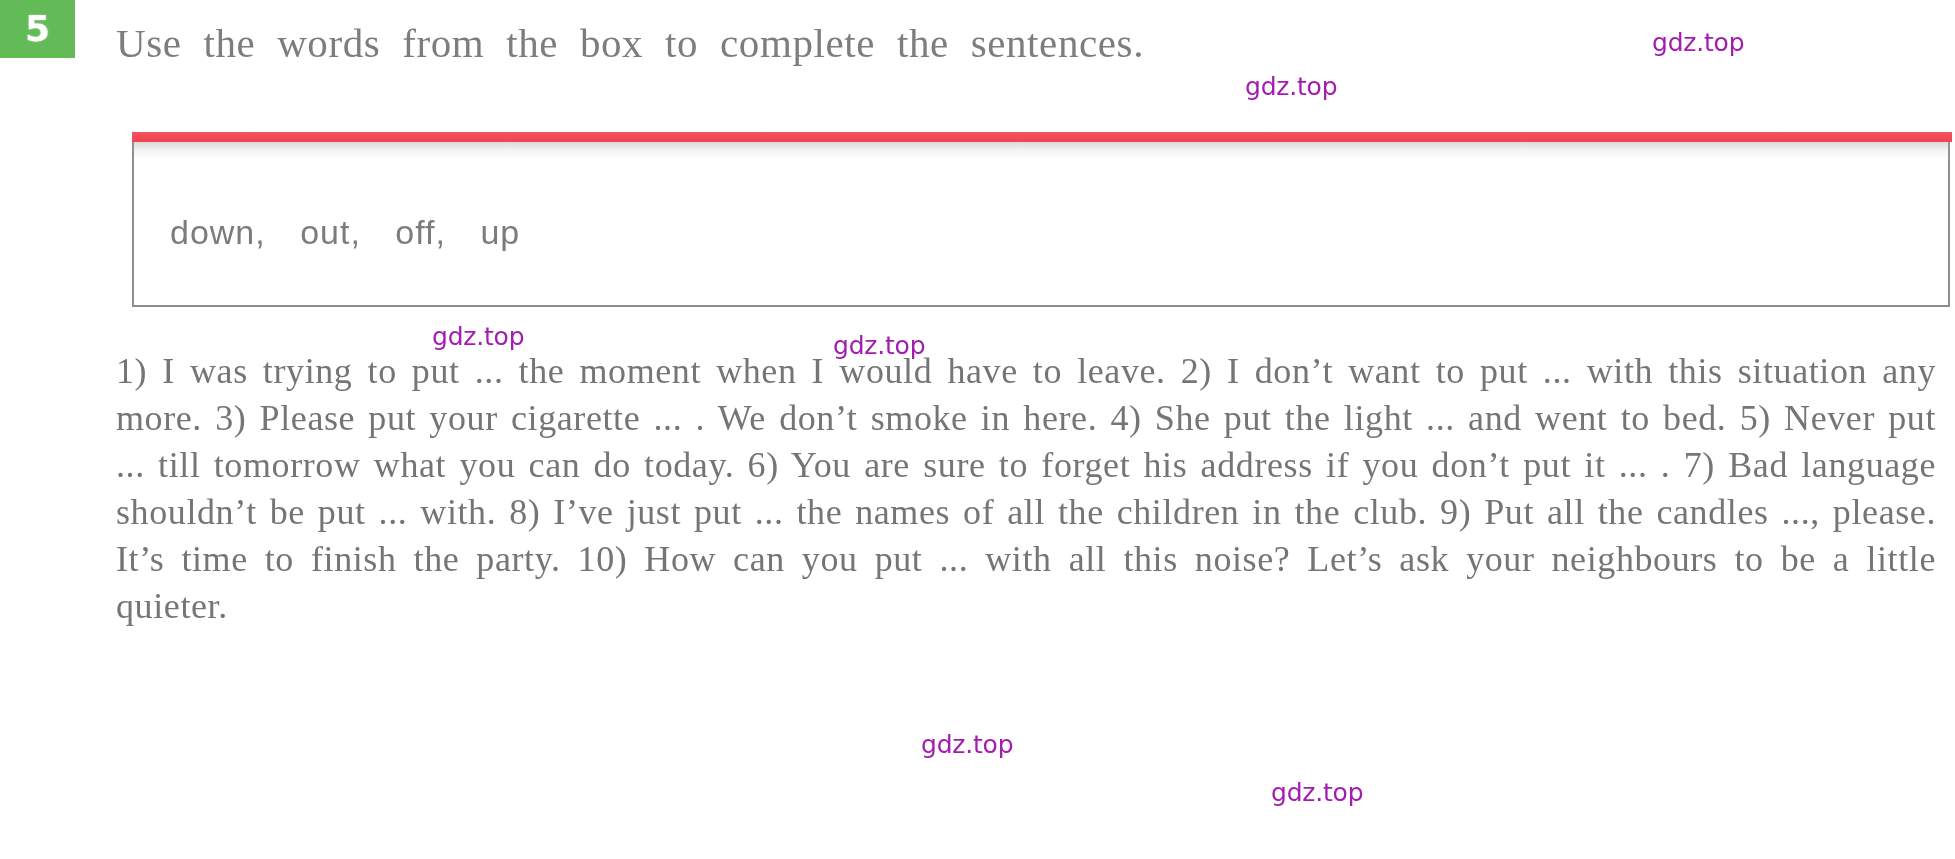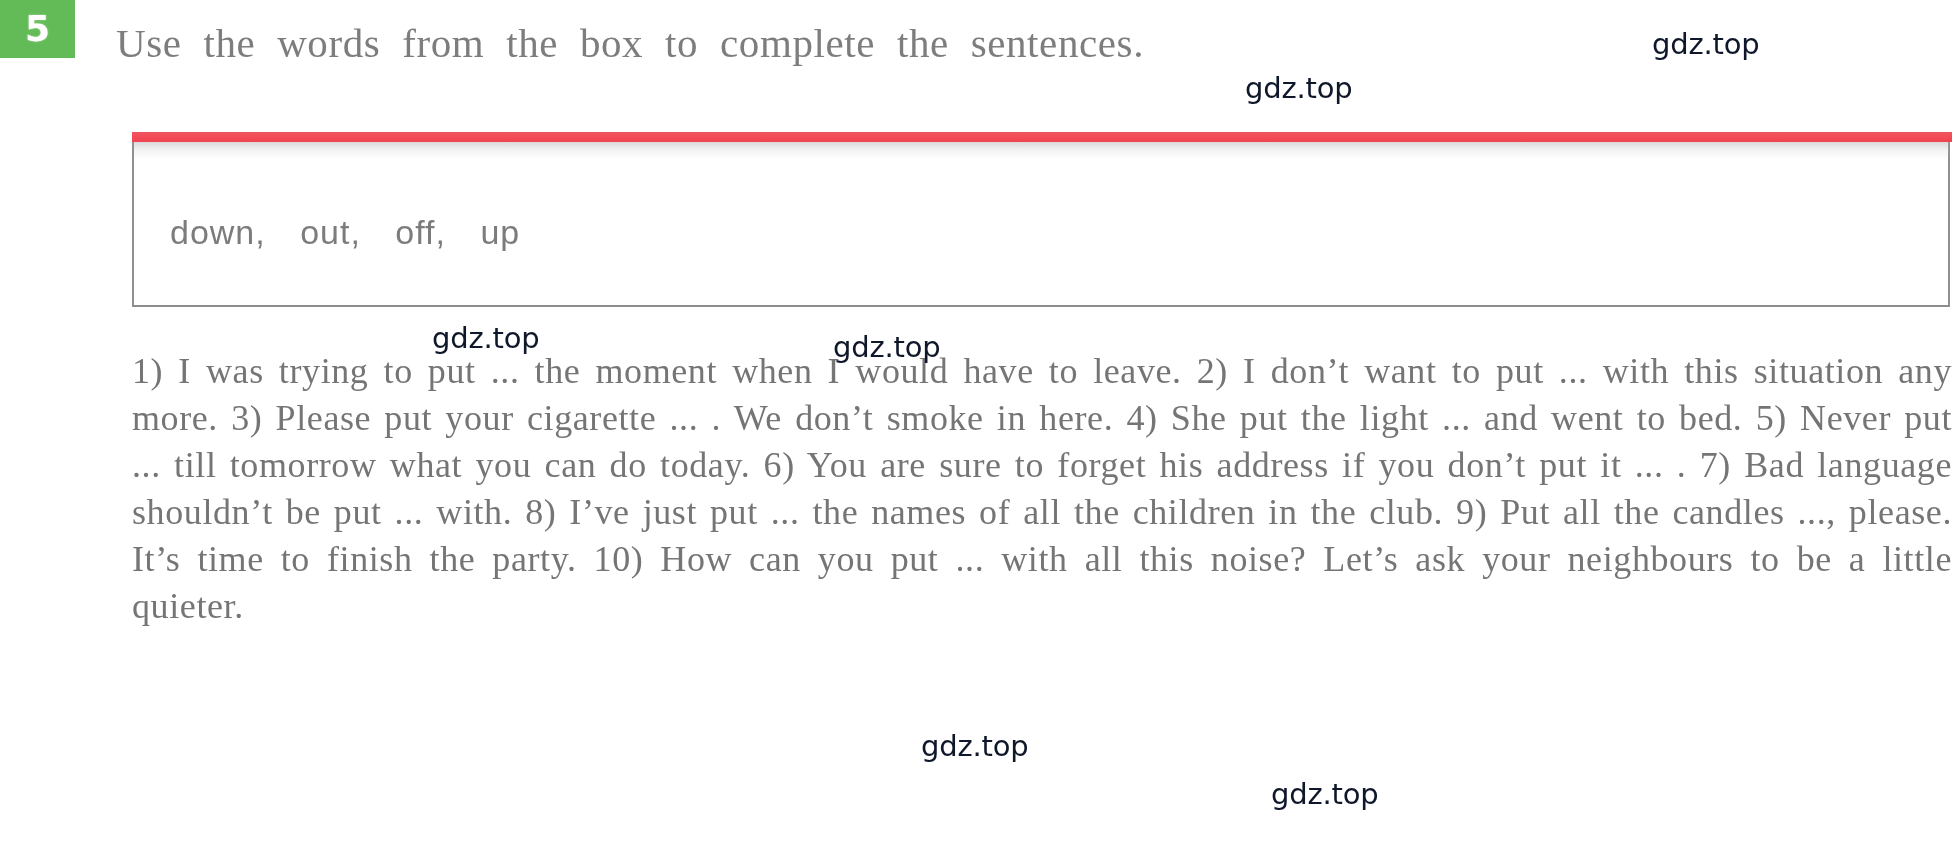--- a/index.html
+++ b/index.html
@@ -100,41 +100,41 @@
     font-family: Liberation Sans, sans-serif;
     font-size: 34px;
     letter-spacing: 1px;
     word-spacing: 24px;
     white-space: nowrap;
   }
 
   
   .body-text {
     position: absolute;
-    left: 132px;
+    left: 116px;
     top: 348px;
     width: 1820px;
     color: #757575;
     font-family: "Liberation Serif", "DejaVu Serif", serif;
     font-size: 36px;
     line-height: 47px;
     text-align: justify;
     text-align-last: left;
     letter-spacing: 0.6px;
     word-spacing: 3px;
     -webkit-hyphens: manual;
     hyphens: manual;
   }
 
   
   .watermark {
     position: absolute;
-    color: #0f172a;
+    color: #a21caf;
     font-family: "DejaVu Sans", sans-serif;
-    font-size: 29px;
+    font-size: 25px;
     font-weight: 400;
     line-height: 1;
     white-space: nowrap;
     letter-spacing: -0.2px;
   }
   .wm1 { left: 1245px; top: 74px; }
   .wm2 { left: 1652px; top: 30px; }
   .wm3 { left: 432px;  top: 324px; }
   .wm4 { left: 833px;  top: 333px; }
   .wm5 { left: 921px;  top: 732px; }

